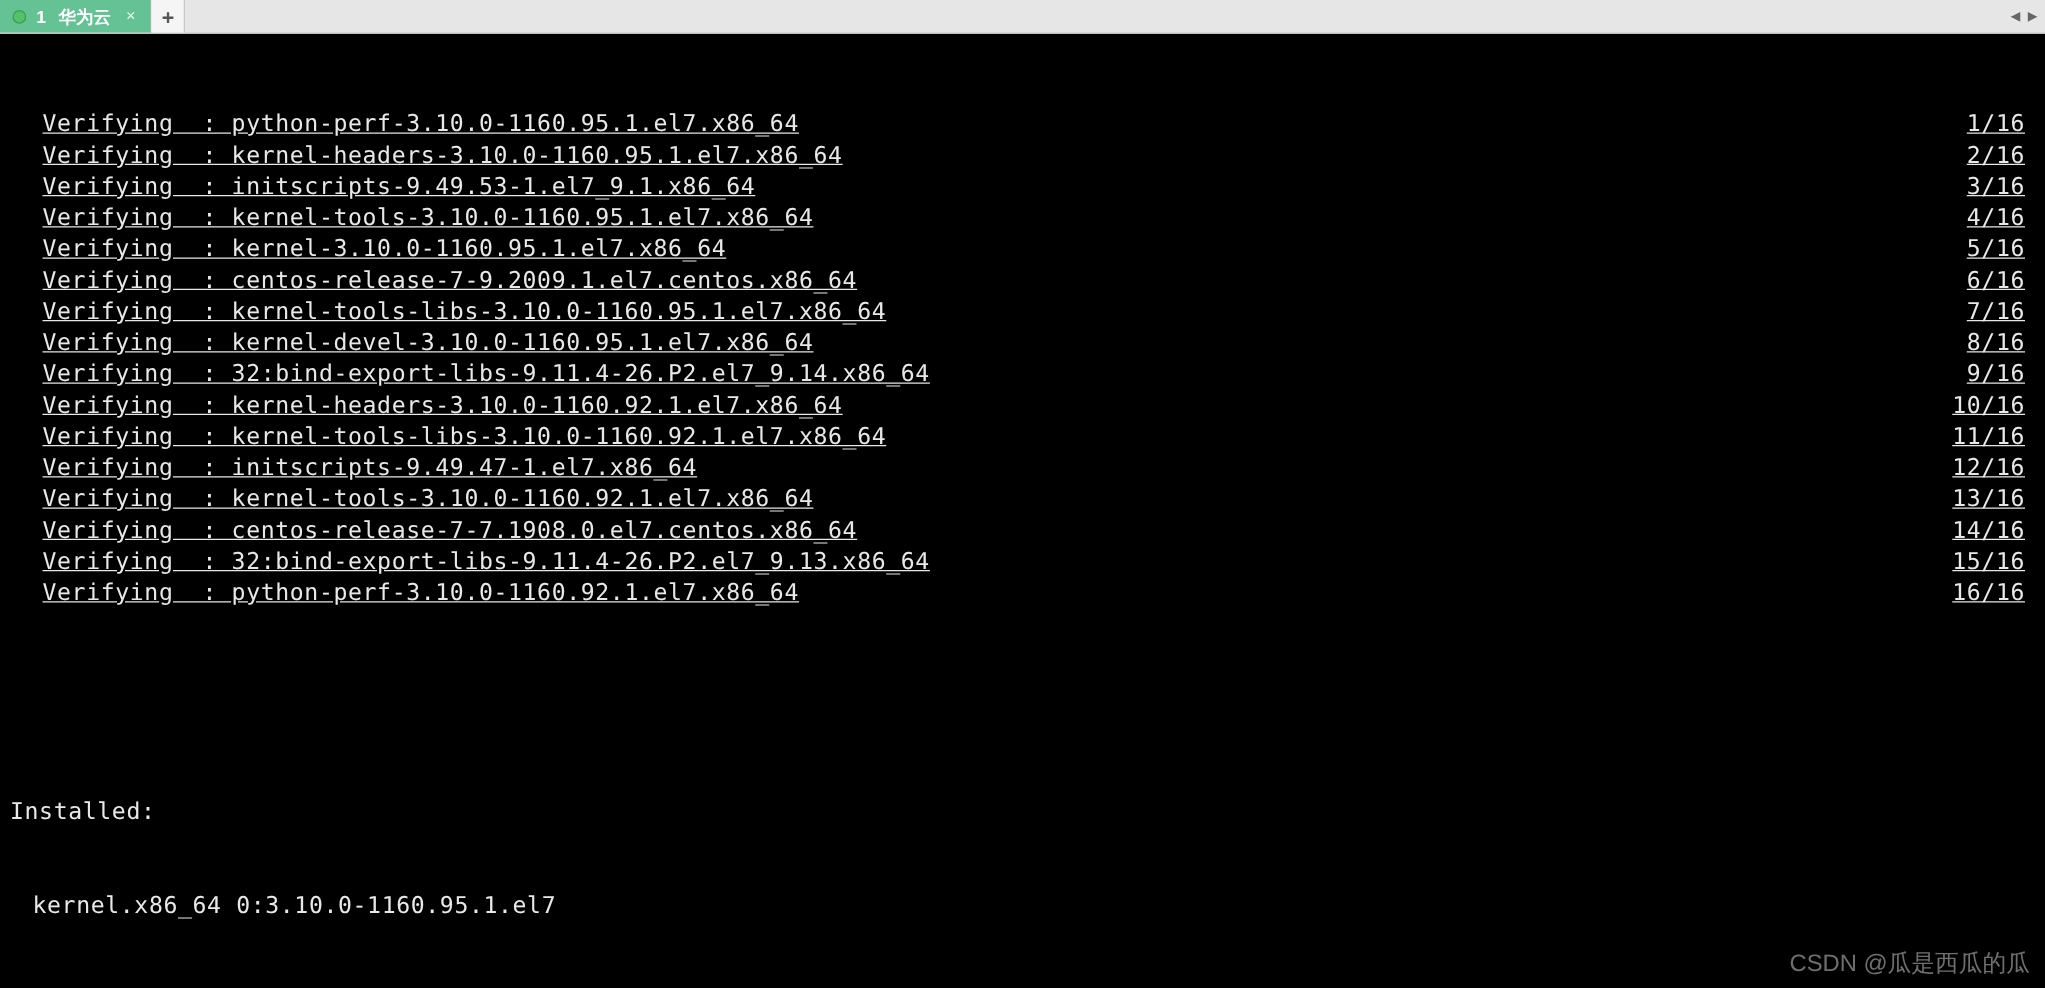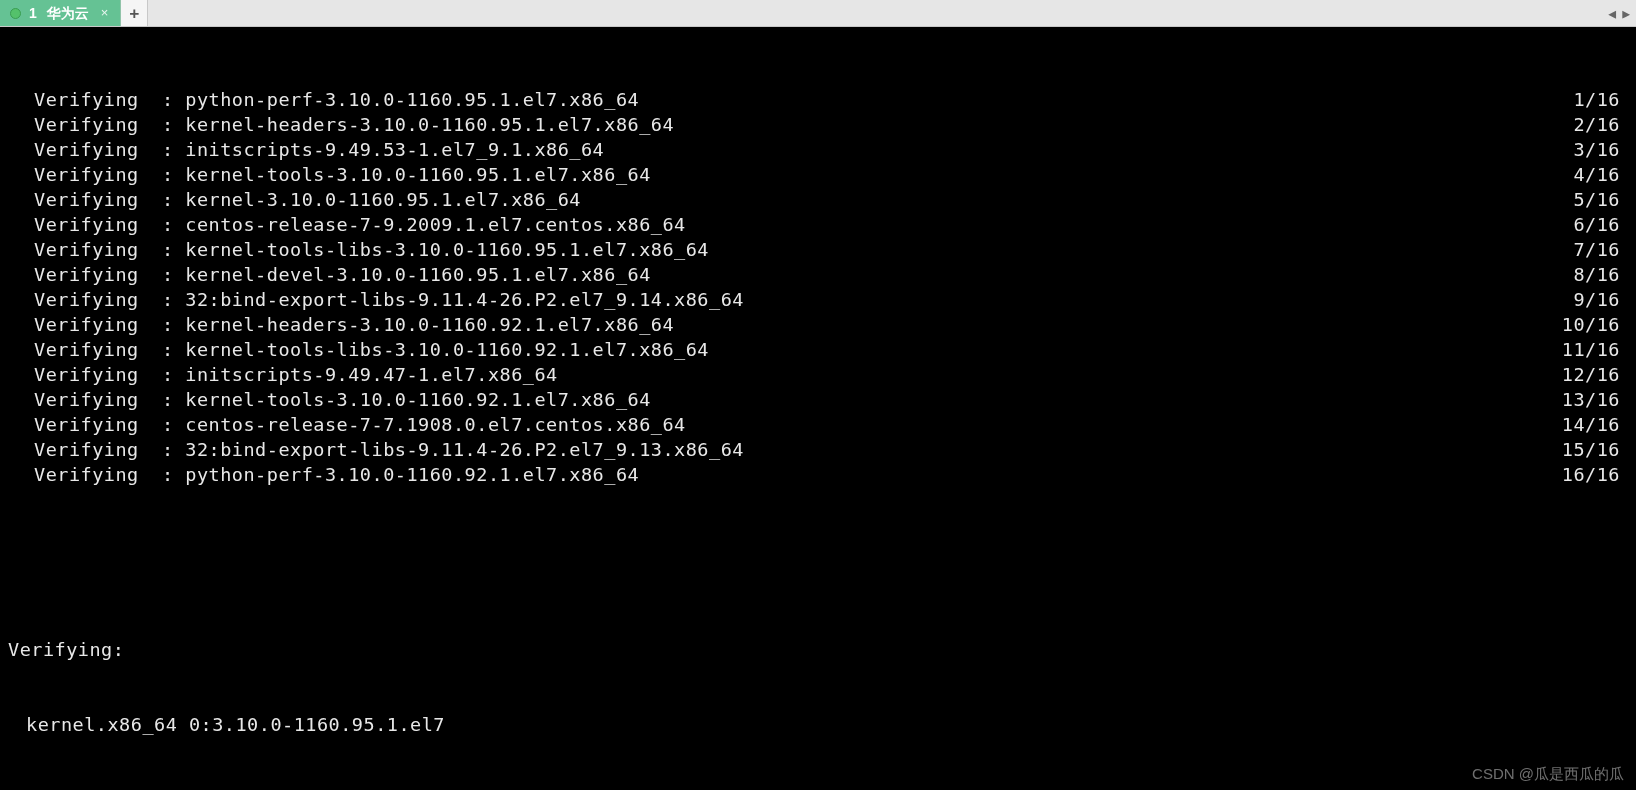--- a/index.html
+++ b/index.html
@@ -56,35 +56,35 @@
   }
   .tab-arrows span{cursor:pointer;}
 
   
   .term{
     padding:10px 8px 0 8px;
     white-space:pre;
     line-height:25px;
     letter-spacing:0.5px;
   }
-  .vline{display:flex;}
+  .vline{display:flex;text-decoration:underline;}
   .left{flex:0 0 auto;}
   .right{margin-left:auto;padding-right:8px;}
   .indent1{padding-left:26px;}
   .pkg-indent{padding-left:18px;}
 
   .cols2{display:flex;}
   .cols2 .c1{width:800px;}
   .cols2 .c2{flex:1;}
 
   .watermark{
     position:absolute;right:12px;bottom:6px;
     color:rgba(200,200,200,.55);
     font-family:"Segoe UI","Microsoft YaHei",sans-serif;
-    font-size:15px;
+    font-size:19px;
     pointer-events:none;
   }
 </style>
 </head>
 <body>
 
 <div class="tab-bar">
   <div class="tab active">
     <span class="dot"></span>
     <span class="idx">1</span>
@@ -95,21 +95,21 @@
   <div class="tab-arrows">
     <span>◀</span>
     <span>▶</span>
   </div>
 </div>
 
 <div class="term">
   <div id="verify-block"><div class="vline indent1"><span class="left">Verifying  : python-perf-3.10.0-1160.95.1.el7.x86_64</span><span class="right">1/16</span></div><div class="vline indent1"><span class="left">Verifying  : kernel-headers-3.10.0-1160.95.1.el7.x86_64</span><span class="right">2/16</span></div><div class="vline indent1"><span class="left">Verifying  : initscripts-9.49.53-1.el7_9.1.x86_64</span><span class="right">3/16</span></div><div class="vline indent1"><span class="left">Verifying  : kernel-tools-3.10.0-1160.95.1.el7.x86_64</span><span class="right">4/16</span></div><div class="vline indent1"><span class="left">Verifying  : kernel-3.10.0-1160.95.1.el7.x86_64</span><span class="right">5/16</span></div><div class="vline indent1"><span class="left">Verifying  : centos-release-7-9.2009.1.el7.centos.x86_64</span><span class="right">6/16</span></div><div class="vline indent1"><span class="left">Verifying  : kernel-tools-libs-3.10.0-1160.95.1.el7.x86_64</span><span class="right">7/16</span></div><div class="vline indent1"><span class="left">Verifying  : kernel-devel-3.10.0-1160.95.1.el7.x86_64</span><span class="right">8/16</span></div><div class="vline indent1"><span class="left">Verifying  : 32:bind-export-libs-9.11.4-26.P2.el7_9.14.x86_64</span><span class="right">9/16</span></div><div class="vline indent1"><span class="left">Verifying  : kernel-headers-3.10.0-1160.92.1.el7.x86_64</span><span class="right">10/16</span></div><div class="vline indent1"><span class="left">Verifying  : kernel-tools-libs-3.10.0-1160.92.1.el7.x86_64</span><span class="right">11/16</span></div><div class="vline indent1"><span class="left">Verifying  : initscripts-9.49.47-1.el7.x86_64</span><span class="right">12/16</span></div><div class="vline indent1"><span class="left">Verifying  : kernel-tools-3.10.0-1160.92.1.el7.x86_64</span><span class="right">13/16</span></div><div class="vline indent1"><span class="left">Verifying  : centos-release-7-7.1908.0.el7.centos.x86_64</span><span class="right">14/16</span></div><div class="vline indent1"><span class="left">Verifying  : 32:bind-export-libs-9.11.4-26.P2.el7_9.13.x86_64</span><span class="right">15/16</span></div><div class="vline indent1"><span class="left">Verifying  : python-perf-3.10.0-1160.92.1.el7.x86_64</span><span class="right">16/16</span></div></div>
 
   <div>&nbsp;</div>
-  <div>Verifying:</div>
+  <div>Installed:</div>
   <div id="installed-block"><div class="cols2 pkg-indent"><span class="c1">kernel.x86_64 0:3.10.0-1160.95.1.el7</span></div></div>
 
   
   
   
 
   
   
   
 </div>

